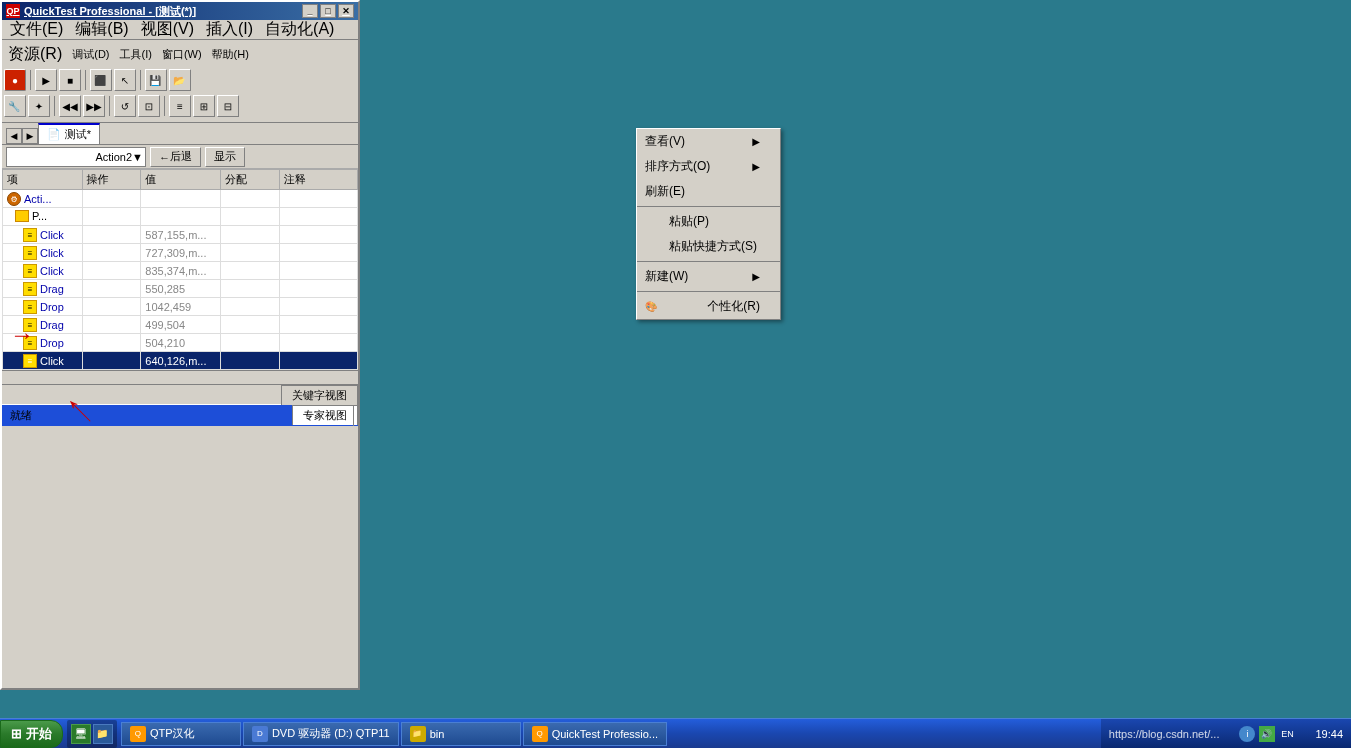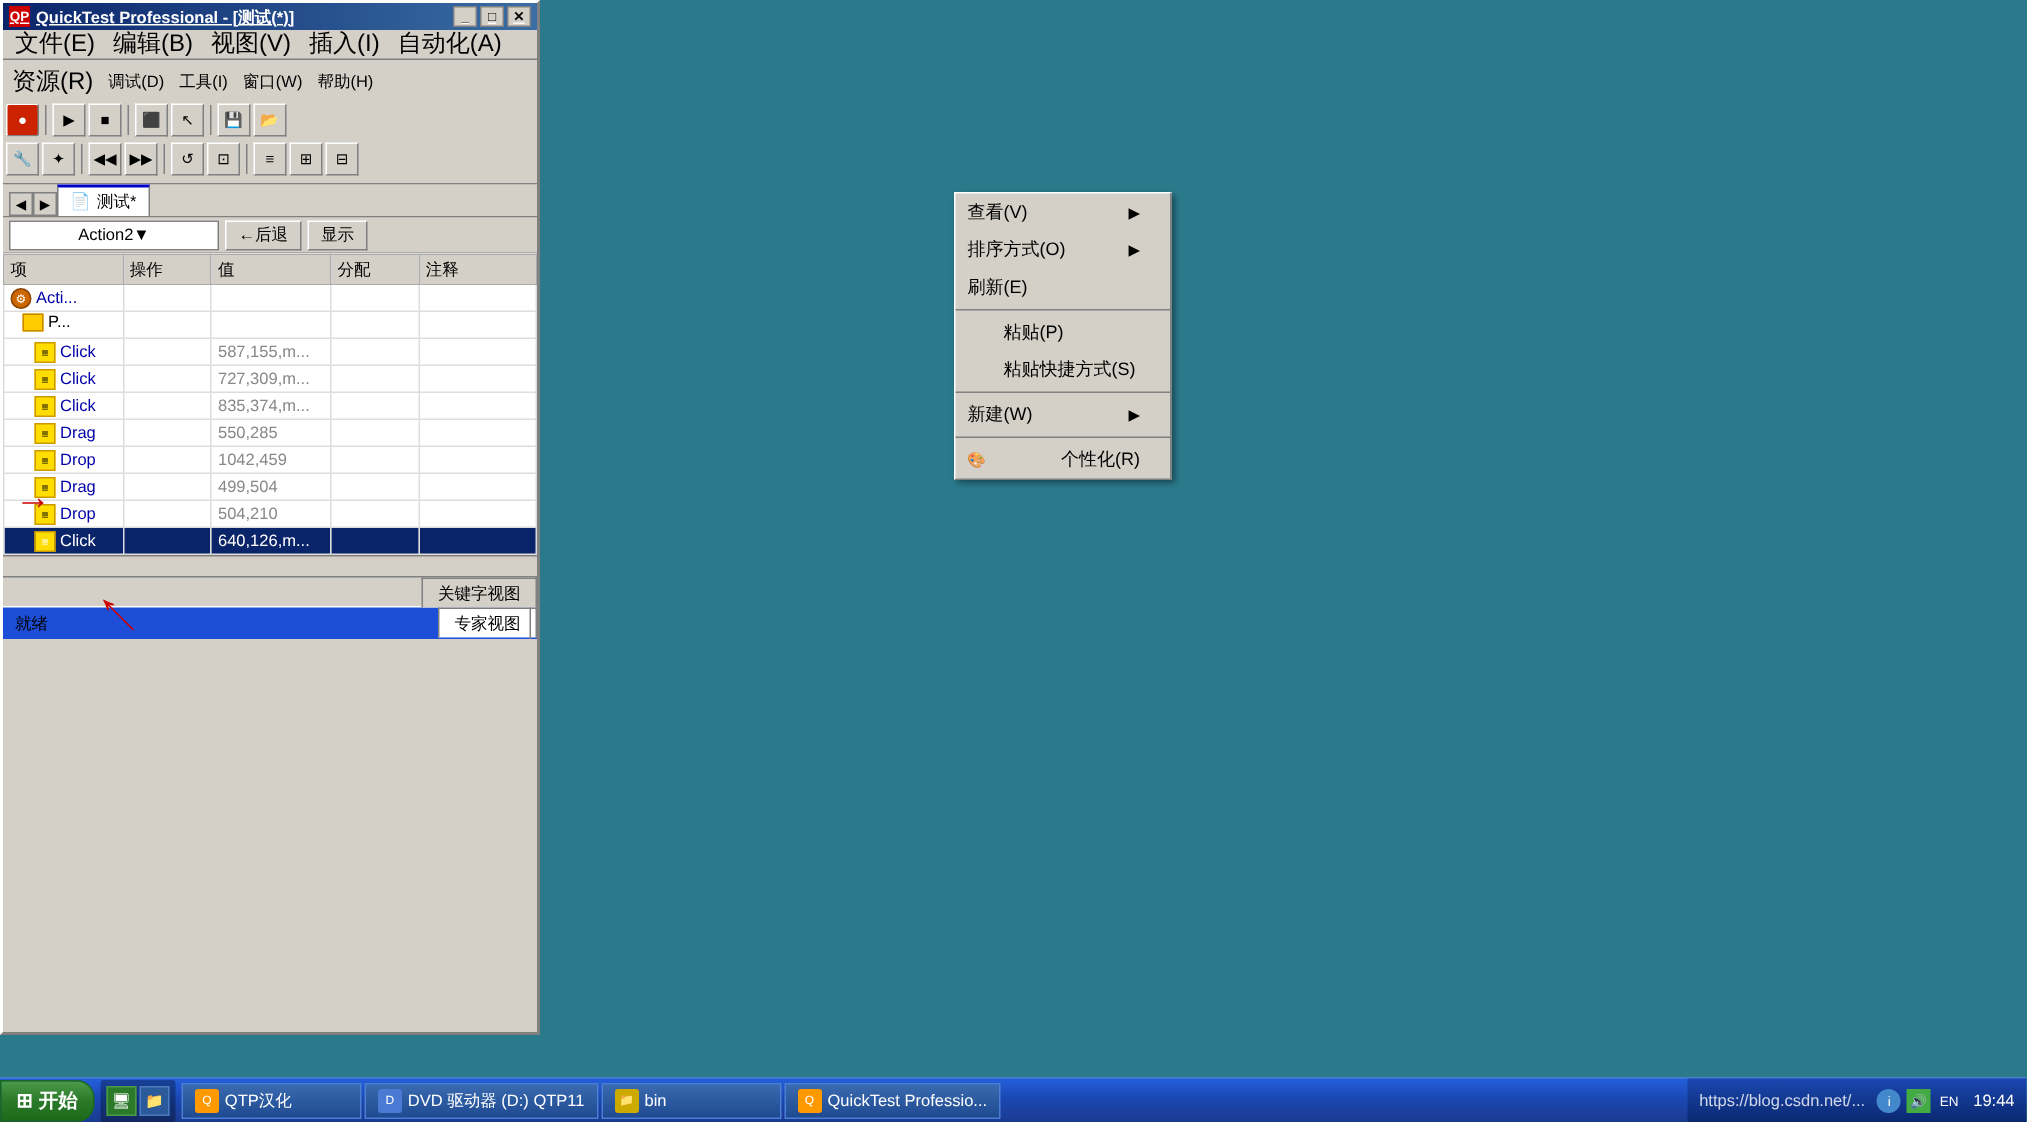--- a/index.html
+++ b/index.html
@@ -173,21 +173,21 @@
     }
     .action-select {
       height: 20px;
       width: 140px;
       background: white;
       border: 1px solid #808080;
       font-size: 11px;
       padding: 0 2px;
       display: flex;
       align-items: center;
-      justify-content: center;
+      justify-content: flex-end;
     }
     .action-btn {
       padding: 2px 8px;
       background: #d4d0c8;
       border: 1px solid #808080;
       border-top-color: #ffffff;
       border-left-color: #ffffff;
       font-size: 11px;
       cursor: pointer;
       height: 20px;
@@ -329,21 +329,21 @@
       border-radius: 2px;
       font-size: 8px;
       display: flex;
       align-items: center;
       justify-content: center;
     }
     .taskbar-right {
       display: flex;
       align-items: center;
       padding: 0 8px;
-      gap: 8px;
+      gap: 20px;
       background: linear-gradient(to bottom, #1a47b0 0%, #0a2870 100%);
       height: 100%;
     }
     .clock {
       color: white;
       font-size: 11px;
     }
 
     
     .context-menu {

